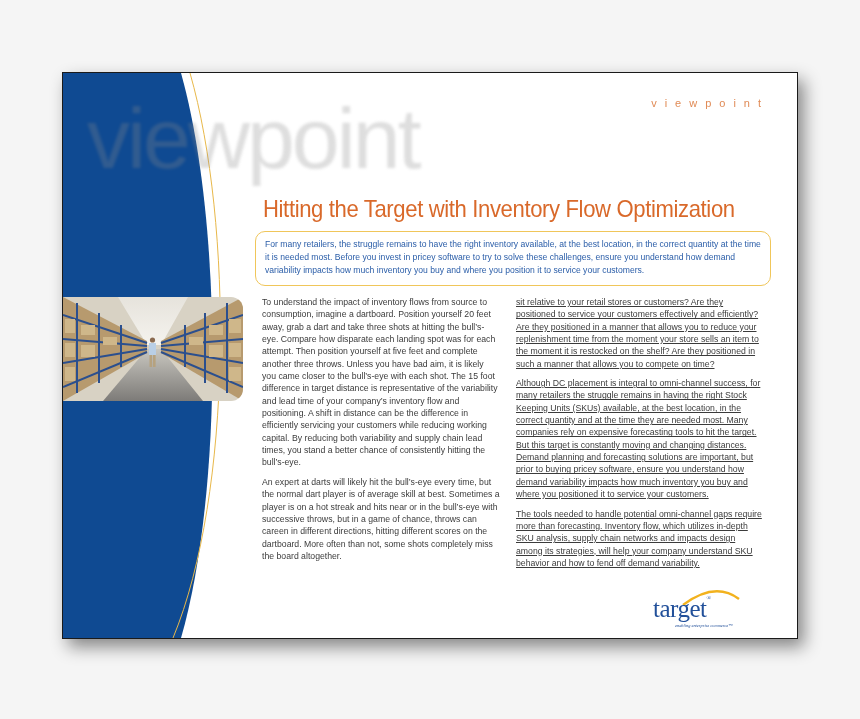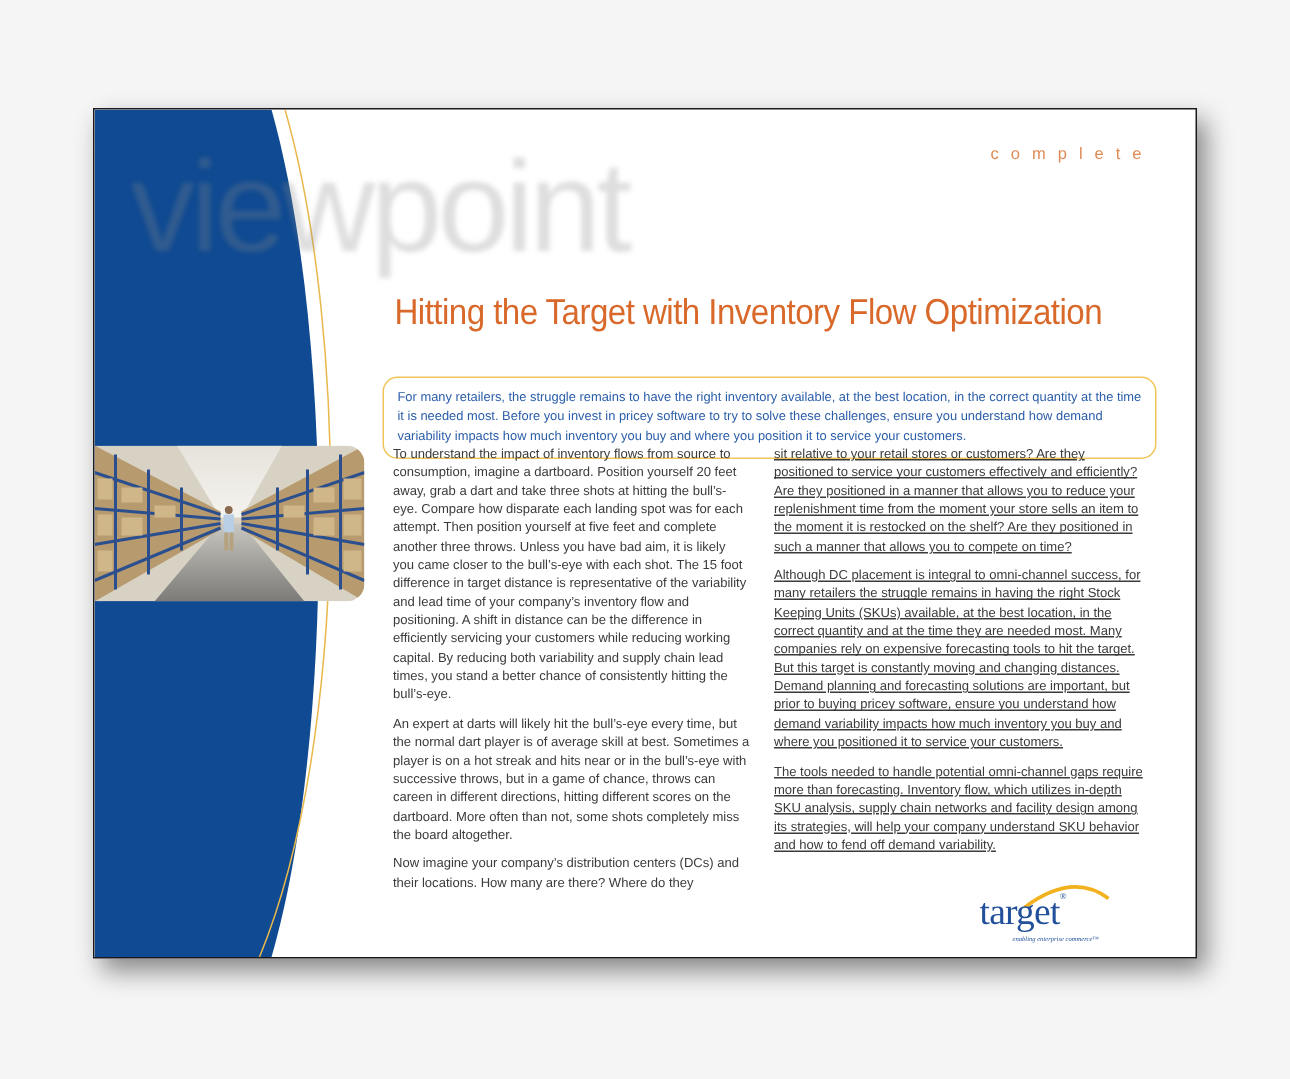--- a/index.html
+++ b/index.html
@@ -22,21 +22,21 @@
     position:absolute; right:28px; top:24px; font-size:11px; letter-spacing:8px; color:#e08a55;
   }
   .title {
     position:absolute; left:200px; top:122px; font-size:24px; color:#d9692a;
     font-family:"Liberation Sans Narrow","Liberation Sans", sans-serif; letter-spacing:-0.4px;
     transform:scaleX(0.92); transform-origin:left top; white-space:nowrap;
   }
   .intro {
     position:absolute; left:192px; top:158px; width:497px; padding:6px 8px 7px 9px;
     border:1.4px solid #f0c65a; border-radius:10px;
-    color:#2a5da8; font-size:8.6px; line-height:13.2px;margin-top:20px;
+    color:#2a5da8; font-size:8.6px; line-height:13.2px;
   }
   .col { position:absolute; top:223px; width:238px; font-size:8.7px; line-height:12.35px; color:#3b3b3b; }
   .col p { margin:0 0 7px 0; }
   .col1 { left:199px; }
   .col2 { left:453px; width:246px;text-decoration:underline; }
   .photo {
     position:absolute; left:0; top:224px; width:180px; height:104px; overflow:hidden;
     border-radius:0 12px 12px 0;
   }
   .logo { position:absolute; left:590px; top:512px; width:120px; height:44px; }
@@ -49,21 +49,21 @@
 
 <div class="page">
 
   <svg class="blue-band" viewBox="0 0 734 565" preserveAspectRatio="none">
     <path d="M0,0 L118,0 C160,150 160,420 118,565 L0,565 Z" fill="#0f4a92"></path>
     <path d="M127,0 C170,150 170,420 110,565" fill="none" stroke="#e8b84a" stroke-width="1"></path>
   </svg>
 
   <div class="watermark">viewpoint</div>
 
-  <div class="eyebrow">complete</div>
+  <div class="eyebrow">viewpoint</div>
 
   <div class="title">Hitting the Target with Inventory Flow Optimization</div>
 
   <div class="intro">For many retailers, the struggle remains to have the right inventory available, at the best location, in the correct quantity at the time it is needed most. Before you invest in pricey software to try to solve these challenges, ensure you understand how demand variability impacts how much inventory you buy and where you position it to service your customers.</div>
 
   <div class="photo">
     <svg width="180" height="104" viewBox="0 0 180 104">
       <defs>
         <linearGradient id="floor" x1="0" y1="0" x2="0" y2="1">
           <stop offset="0" stop-color="#c9c7c0"></stop>
@@ -119,27 +119,26 @@
       <rect x="86" y="46" width="7" height="12" fill="#b9cfe6"></rect>
       <circle cx="89.5" cy="43" r="2.6" fill="#8a6a4f"></circle>
       <rect x="86.5" y="58" width="2.6" height="12" fill="#b6a27f"></rect>
       <rect x="90" y="58" width="2.6" height="12" fill="#b6a27f"></rect>
     </svg>
   </div>
 
   <div class="col col1">
     <p>To understand the impact of inventory flows from source to consumption, imagine a dartboard. Position yourself 20 feet away, grab a dart and take three shots at hitting the bull’s-eye. Compare how disparate each landing spot was for each attempt. Then position yourself at five feet and complete another three throws. Unless you have bad aim, it is likely you came closer to the bull’s-eye with each shot. The 15 foot difference in target distance is representative of the variability and lead time of your company’s inventory flow and positioning. A shift in distance can be the difference in efficiently servicing your customers while reducing working capital. By reducing both variability and supply chain lead times, you stand a better chance of consistently hitting the bull’s-eye.</p>
     <p>An expert at darts will likely hit the bull’s-eye every time, but the normal dart player is of average skill at best. Sometimes a player is on a hot streak and hits near or in the bull’s-eye with successive throws, but in a game of chance, throws can careen in different directions, hitting different scores on the dartboard. More often than not, some shots completely miss the board altogether.</p>
-    <p>Now imagine your company’s distribution centers (DCs) and their locations. How many are there? Where do they</p>
   </div>
 
   <div class="col col2">
     <p>sit relative to your retail stores or customers? Are they positioned to service your customers effectively and efficiently? Are they positioned in a manner that allows you to reduce your replenishment time from the moment your store sells an item to the moment it is restocked on the shelf? Are they positioned in such a manner that allows you to compete on time?</p>
     <p>Although DC placement is integral to omni-channel success, for many retailers the struggle remains in having the right Stock Keeping Units (SKUs) available, at the best location, in the correct quantity and at the time they are needed most. Many companies rely on expensive forecasting tools to hit the target. But this target is constantly moving and changing distances. Demand planning and forecasting solutions are important, but prior to buying pricey software, ensure you understand how demand variability impacts how much inventory you buy and where you positioned it to service your customers.</p>
-    <p>The tools needed to handle potential omni-channel gaps require more than forecasting. Inventory flow, which utilizes in-depth SKU analysis, supply chain networks and facility design among its strategies, will help your company understand SKU behavior and how to fend off demand variability.</p>
+    <p>The tools needed to handle potential omni-channel gaps require more than forecasting. Inventory flow, which utilizes in-depth SKU analysis, supply chain networks and impacts design among its strategies, will help your company understand SKU behavior and how to fend off demand variability.</p>
   </div>
 
   <div class="logo">
     <svg width="120" height="20" style="position:absolute;left:0;top:0;">
       <path d="M30,20 Q62,-4 86,14" fill="none" stroke="#f2b21e" stroke-width="2.4"></path>
     </svg>
     <div class="logo-word">
       <span>target</span><span class="reg">®</span>
     </div>
     <div class="logo-tag">enabling enterprise commerce™</div>

